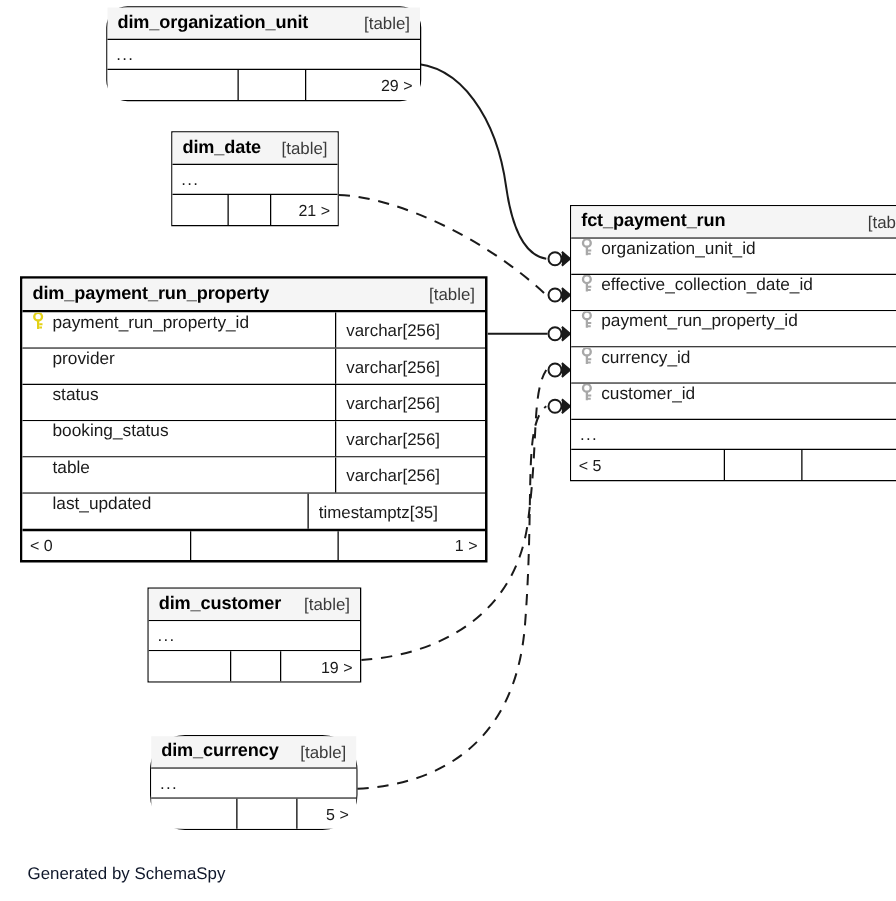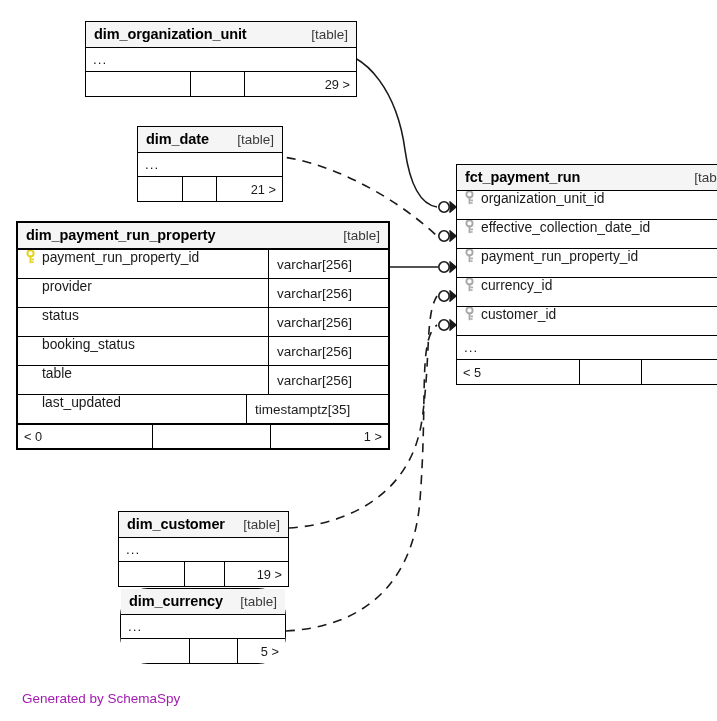--- a/index.html
+++ b/index.html
@@ -136,21 +136,21 @@
     white-space: nowrap;
   }
   .foot-left  { justify-content: flex-start; }
   .foot-mid   { justify-content: center; border-left: 1px solid #000000; }
   .foot-right { justify-content: flex-end;  border-left: 1px solid #000000; }
   .footer-note {
     position: absolute;
     left: 22px;
     top: 691px;
     font-size: 13.5px;
-    color: #a21caf;
+    color: #0f172a;
     white-space: nowrap;
   }
 </style>
 </head>
 <body>
 
 <div id="canvas">
 
   <svg id="edges" viewBox="0 0 717 721" xmlns="http://www.w3.org/2000/svg">
 
@@ -186,34 +186,34 @@
         <path d="M 456,296 L 449.5,290.5 M 456,296 L 449.5,301.5" stroke="#1a1a1a" stroke-width="1.6" fill="none"></path>
       </g>
       <g>
         <circle cx="444" cy="325" r="5.2" fill="#ffffff" stroke="#1a1a1a" stroke-width="1.6"></circle>
         <path d="M 456,325 L 449.5,319.5 L 449.5,330.5 Z" fill="#1a1a1a" stroke="none"></path>
         <path d="M 456,325 L 449.5,319.5 M 456,325 L 449.5,330.5" stroke="#1a1a1a" stroke-width="1.6" fill="none"></path>
       </g>
     </g>
   </svg>
 
-  <div class="table-box" style="left:85px; top:21px; width:272px;">
+  <div class="table-box" style="left:85px; top:5px; width:252px;border-radius:17px;">
     <div class="tbl-header">
       <span class="tbl-name">dim_organization_unit</span>
       <span class="tbl-tag">[table]</span>
     </div>
     <div class="ellipsis-row">...</div>
     <div class="foot-row">
       <div class="foot-cell foot-left" style="flex:0 0 104px;"></div>
       <div class="foot-cell foot-mid" style="flex:0 0 54px;"></div>
       <div class="foot-cell foot-right" style="flex:1 1 auto;">29 &gt;</div>
     </div>
   </div>
 
-  <div class="table-box" style="left:137px; top:126px; width:146px;">
+  <div class="table-box" style="left:137px; top:105px; width:134px;">
     <div class="tbl-header">
       <span class="tbl-name">dim_date</span>
       <span class="tbl-tag">[table]</span>
     </div>
     <div class="ellipsis-row">...</div>
     <div class="foot-row">
       <div class="foot-cell foot-left" style="flex:0 0 44px;"></div>
       <div class="foot-cell foot-mid" style="flex:0 0 34px;"></div>
       <div class="foot-cell foot-right" style="flex:1 1 auto;">21 &gt;</div>
     </div>
@@ -365,21 +365,21 @@
 
     <div class="ellipsis-row">...</div>
 
     <div class="foot-row">
       <div class="foot-cell foot-left" style="flex:0 0 122px;">&lt; 5</div>
       <div class="foot-cell foot-mid" style="flex:0 0 62px;"></div>
       <div class="foot-cell foot-right" style="flex:1 1 auto;"></div>
     </div>
   </div>
 
-  <div class="table-box" style="left:118px; top:511px; width:171px;">
+  <div class="table-box" style="left:118px; top:470px; width:171px;">
     <div class="tbl-header">
       <span class="tbl-name">dim_customer</span>
       <span class="tbl-tag">[table]</span>
     </div>
     <div class="ellipsis-row">...</div>
     <div class="foot-row">
       <div class="foot-cell foot-left" style="flex:0 0 65px;"></div>
       <div class="foot-cell foot-mid" style="flex:0 0 40px;"></div>
       <div class="foot-cell foot-right" style="flex:1 1 auto;">19 &gt;</div>
     </div>

